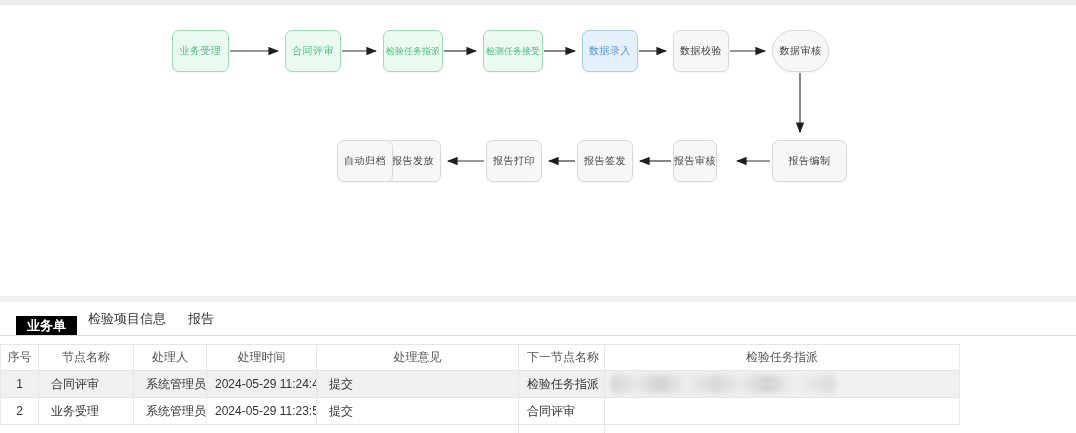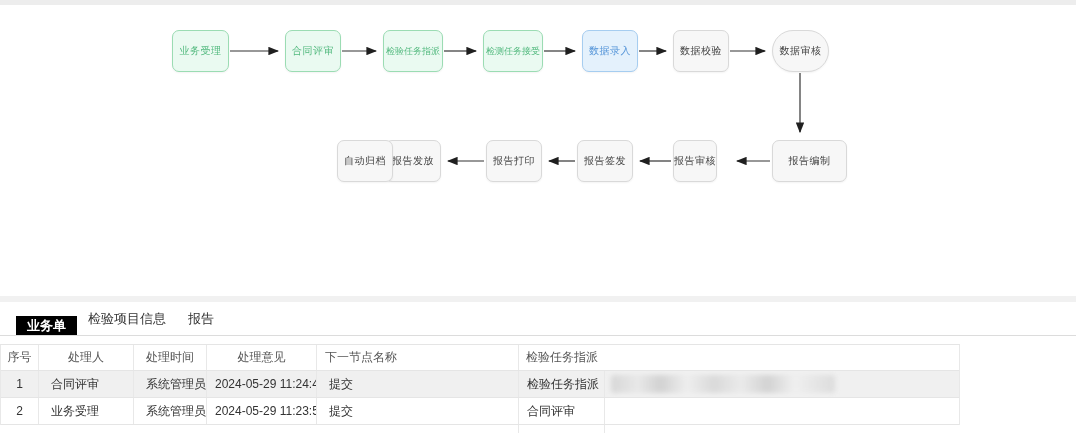--- a/index.html
+++ b/index.html
@@ -107,20 +107,21 @@
 
 <div class="tabbar">
   <div class="tab active">业务单</div>
   <div class="tab">检验项目信息</div>
   <div class="tab">报告</div>
 </div>
 
 <div class="tbl">
   <div class="trow head">
     <div class="c-center">序号</div>
+    <div class="c-center">节点名称</div>
     <div class="c-center">处理人</div>
     <div class="c-center">处理时间</div>
     <div class="c-center">处理意见</div>
     <div class="c-left" style="padding-left:8px;">下一节点名称</div>
     <div class="c-center">检验任务指派</div>
   </div>
 
   <div class="trow striped">
     <div class="c-center">1</div>
     <div class="c-left">合同评审</div>

